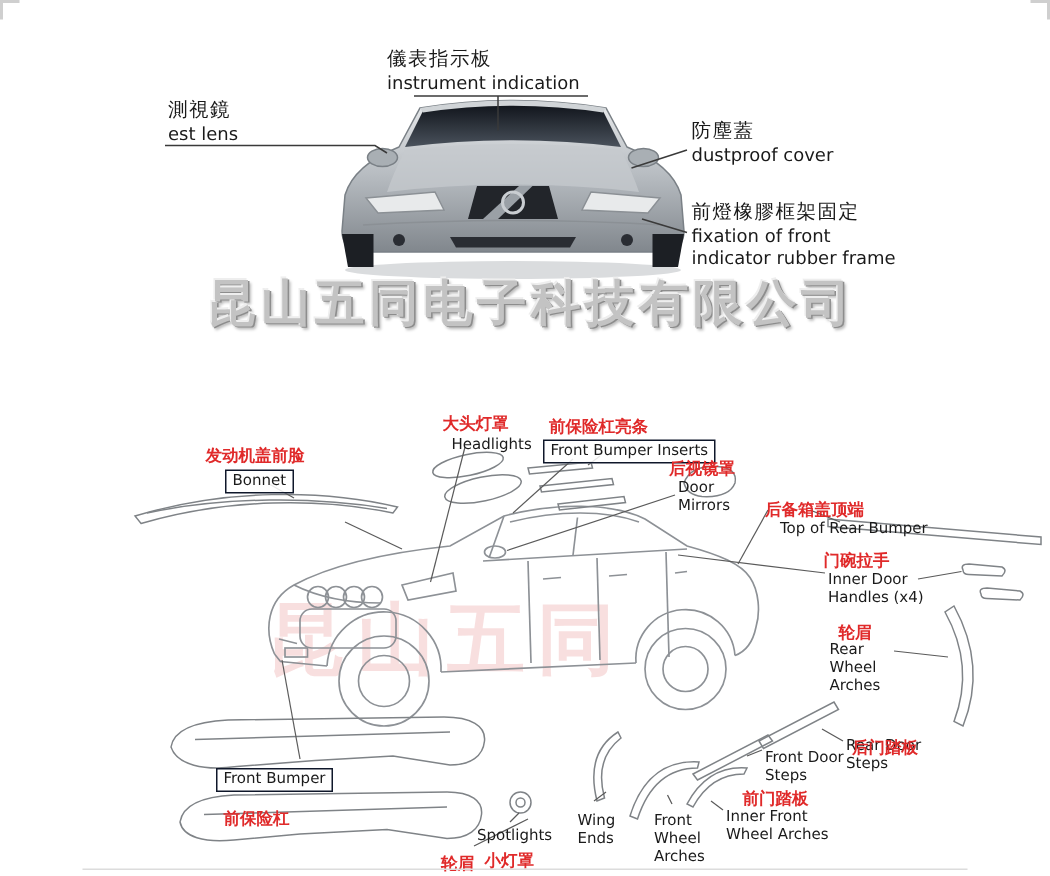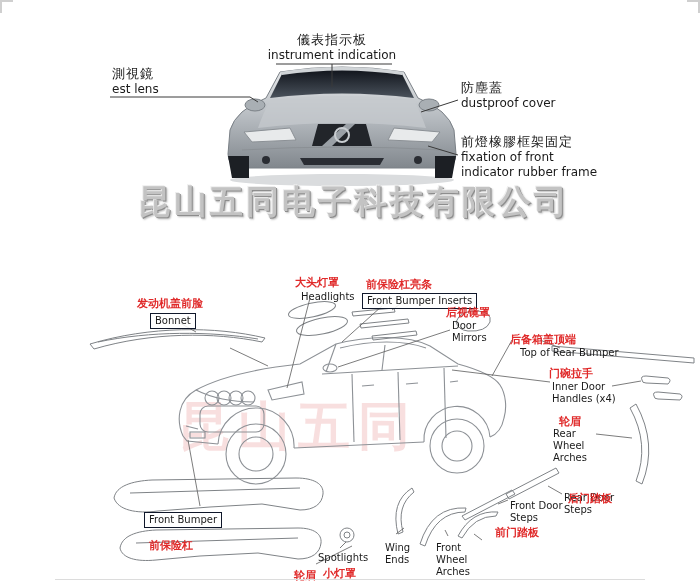--- a/index.html
+++ b/index.html
@@ -1,19 +1,19 @@
 <!DOCTYPE html>
 <html><head>
 <meta charset="utf-8">
 <style>
   html,body{margin:0;padding:0;}
   body{width:700px;height:584px;background:#ffffff;font-family:"DejaVu Sans","Liberation Sans",sans-serif;}
   .page{position:relative;width:700px;height:584px;background:#fff;overflow:hidden;}
   .abs{position:absolute;}
-  .center{text-align:center;}
+  .center{text-align:left;}
   .tzh{font-size:13px;color:#1a1a1a;letter-spacing:1px;line-height:1.25;white-space:nowrap;}
   .ten{font-size:12px;color:#1a1a1a;line-height:1.25;}
   .red{color:#e02a2a;font-weight:bold;font-size:11px;line-height:1.2;white-space:nowrap;}
   .en{font-size:10px;color:#1a1a1a;line-height:1.2;}
   .boxed{border:1px solid #0f172a;padding:1px 4px;background:rgba(255,255,255,.85);white-space:nowrap;}
   .wm-gray{font-size:33px;font-weight:bold;color:#c3c3c3;letter-spacing:3px;white-space:nowrap;
            text-shadow:-1px -1px 0 #eeeeee, 1px 1px 0 #8d8d8d, 2px 2px 2px #bdbdbd;}
   .wm-red{font-size:52px;font-weight:bold;color:rgba(205,40,40,0.15);letter-spacing:8px;white-space:nowrap;}
   .divider{height:1px;background:#dcdcdc;}
   .corner{width:11px;height:11px;}
@@ -216,20 +216,21 @@
 
   <div class="abs red" style="left:559px;top:415px">轮眉</div>
   <div class="abs en" style="left:553px;top:428px;width:46px">Rear Wheel Arches</div>
 
   <div class="abs en" style="left:564px;top:492px;width:58px">Rear Door Steps</div>
   <div class="abs red" style="left:568px;top:492px">后门踏板</div>
 
   <div class="abs en" style="left:510px;top:500px;width:58px">Front Door Steps</div>
   <div class="abs red" style="left:495px;top:526px">前门踏板</div>
 
+  <div class="abs en" style="left:484px;top:539px;width:78px">Inner Front Wheel Arches</div>
 
   <div class="abs en" style="left:436px;top:542px;width:44px">Front Wheel Arches</div>
 
   <div class="abs en" style="left:385px;top:542px;width:36px">Wing Ends</div>
 
   <div class="abs en" style="left:318px;top:552px">Spotlights</div>
   <div class="abs red" style="left:323px;top:567px">小灯罩</div>
 
   <div class="abs en boxed" style="left:144px;top:512px">Front Bumper</div>
   <div class="abs red" style="left:149px;top:539px">前保险杠</div>

